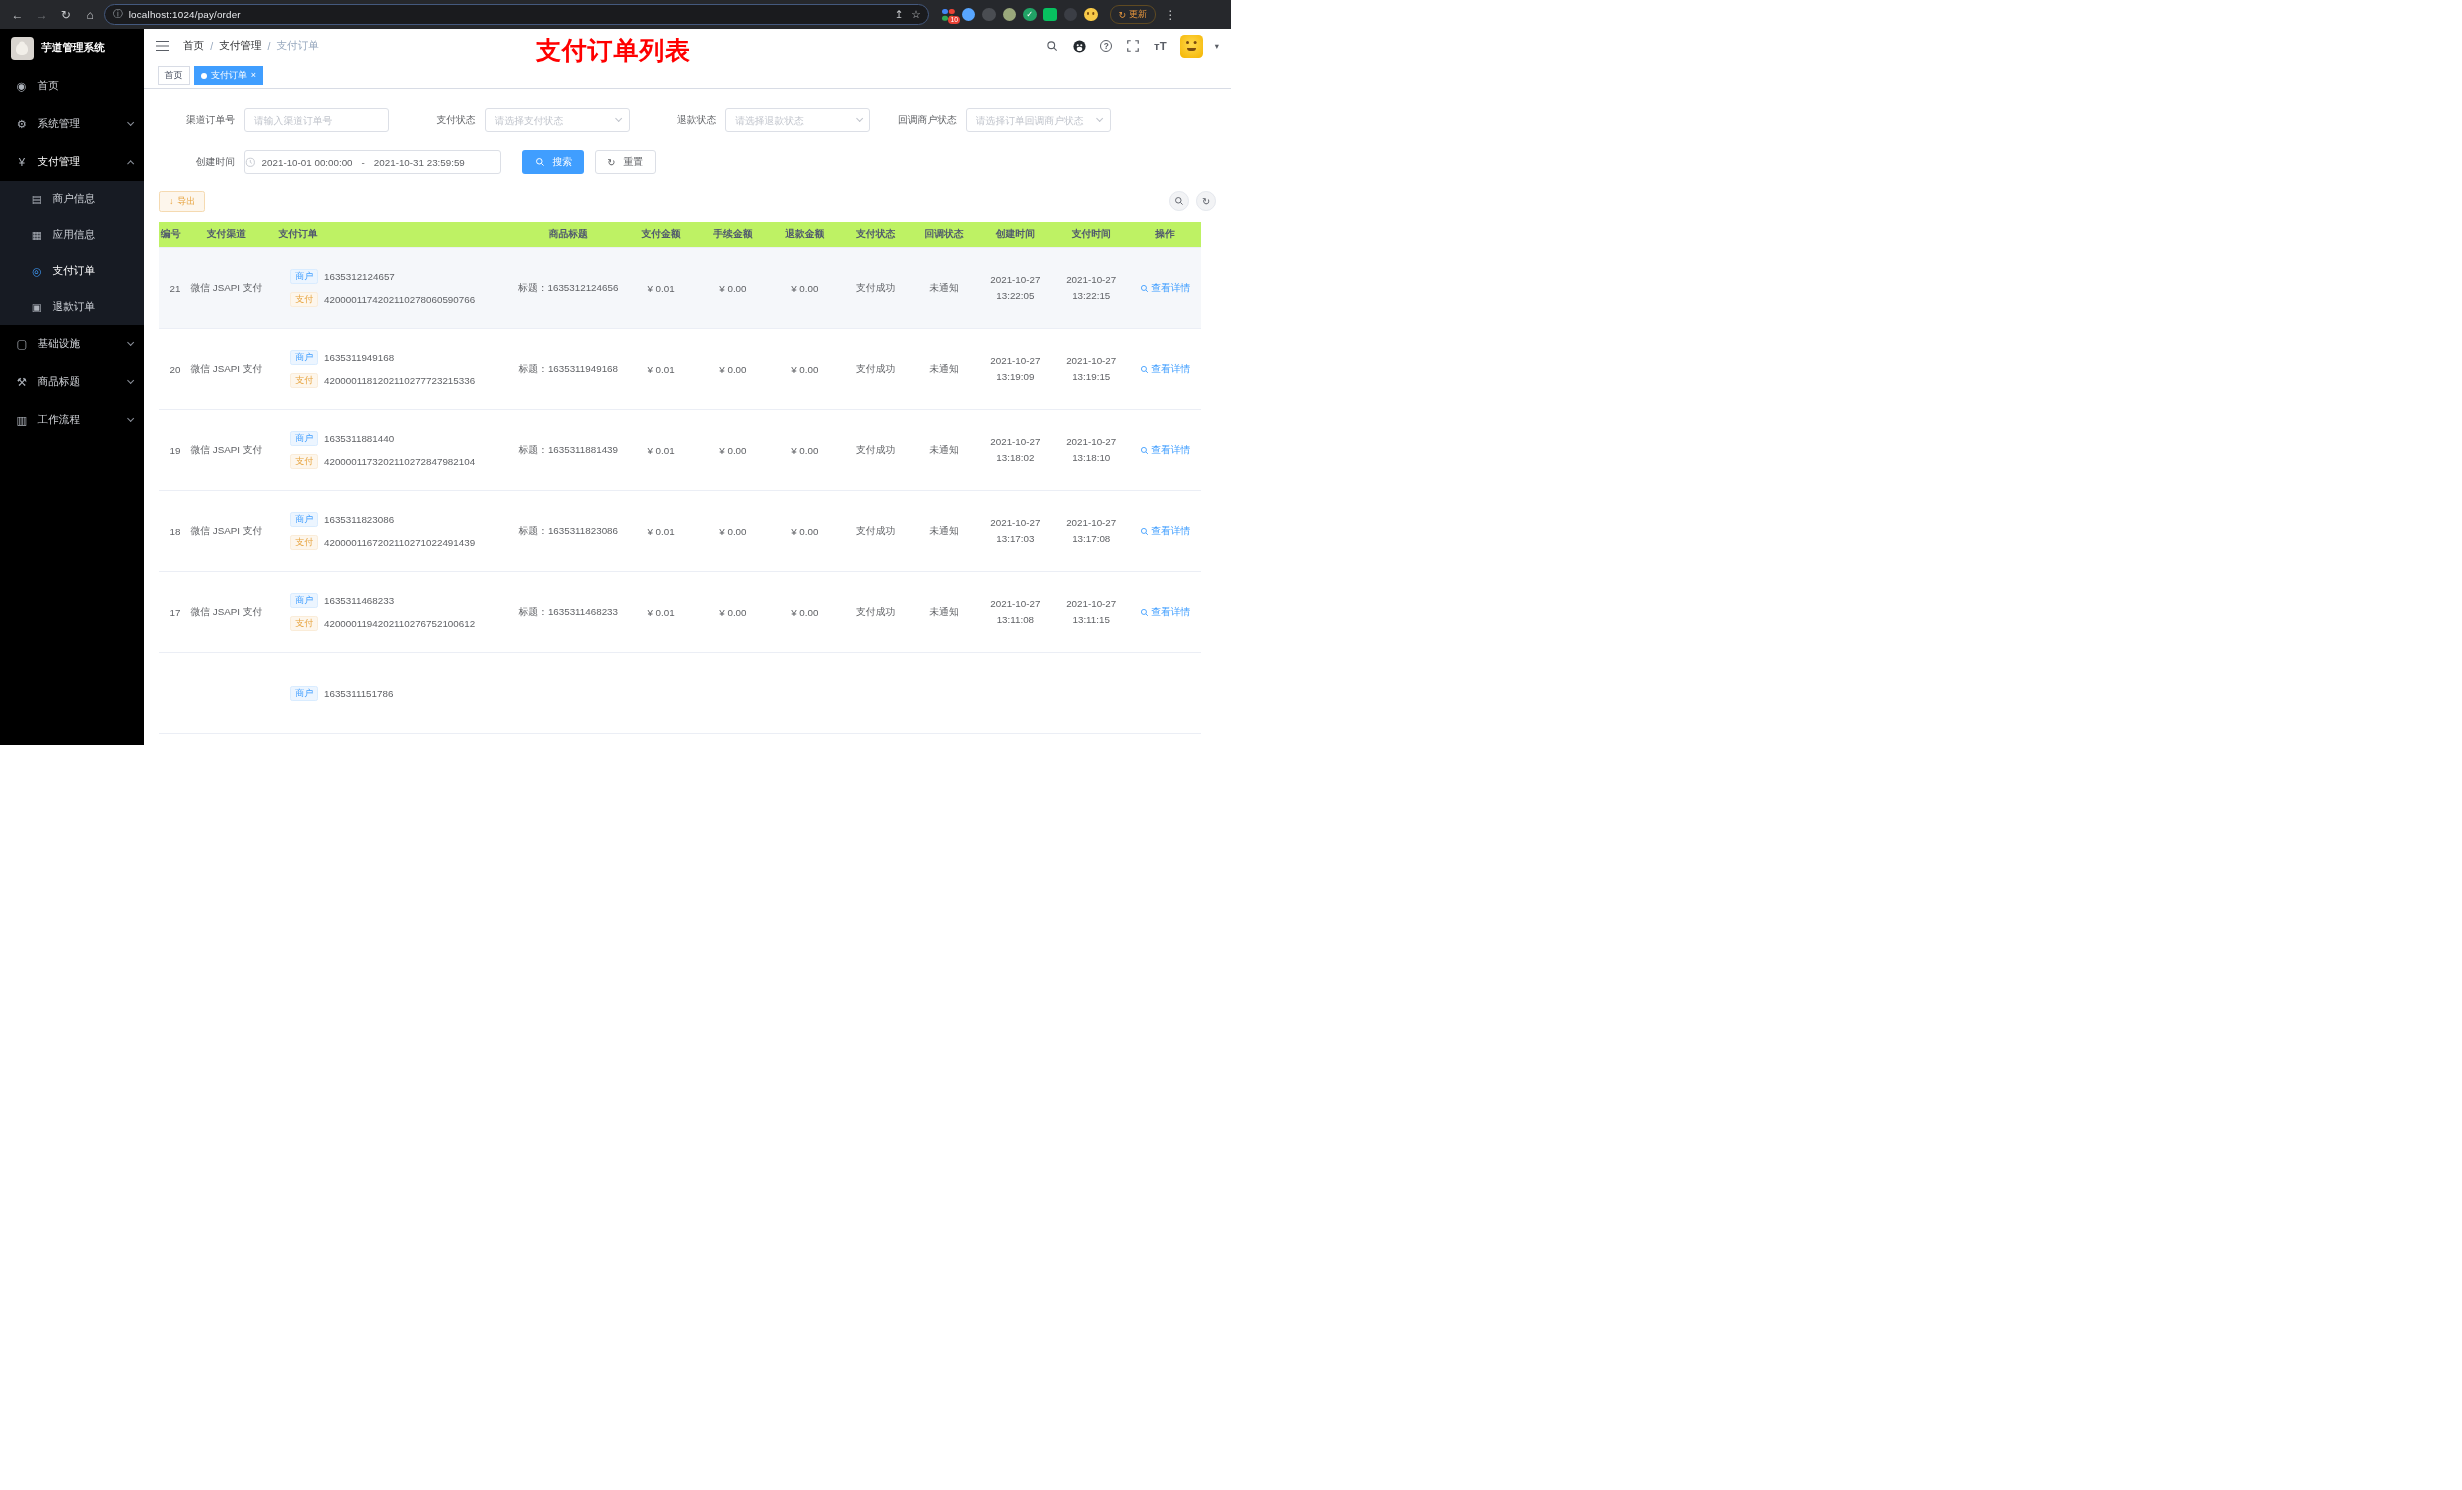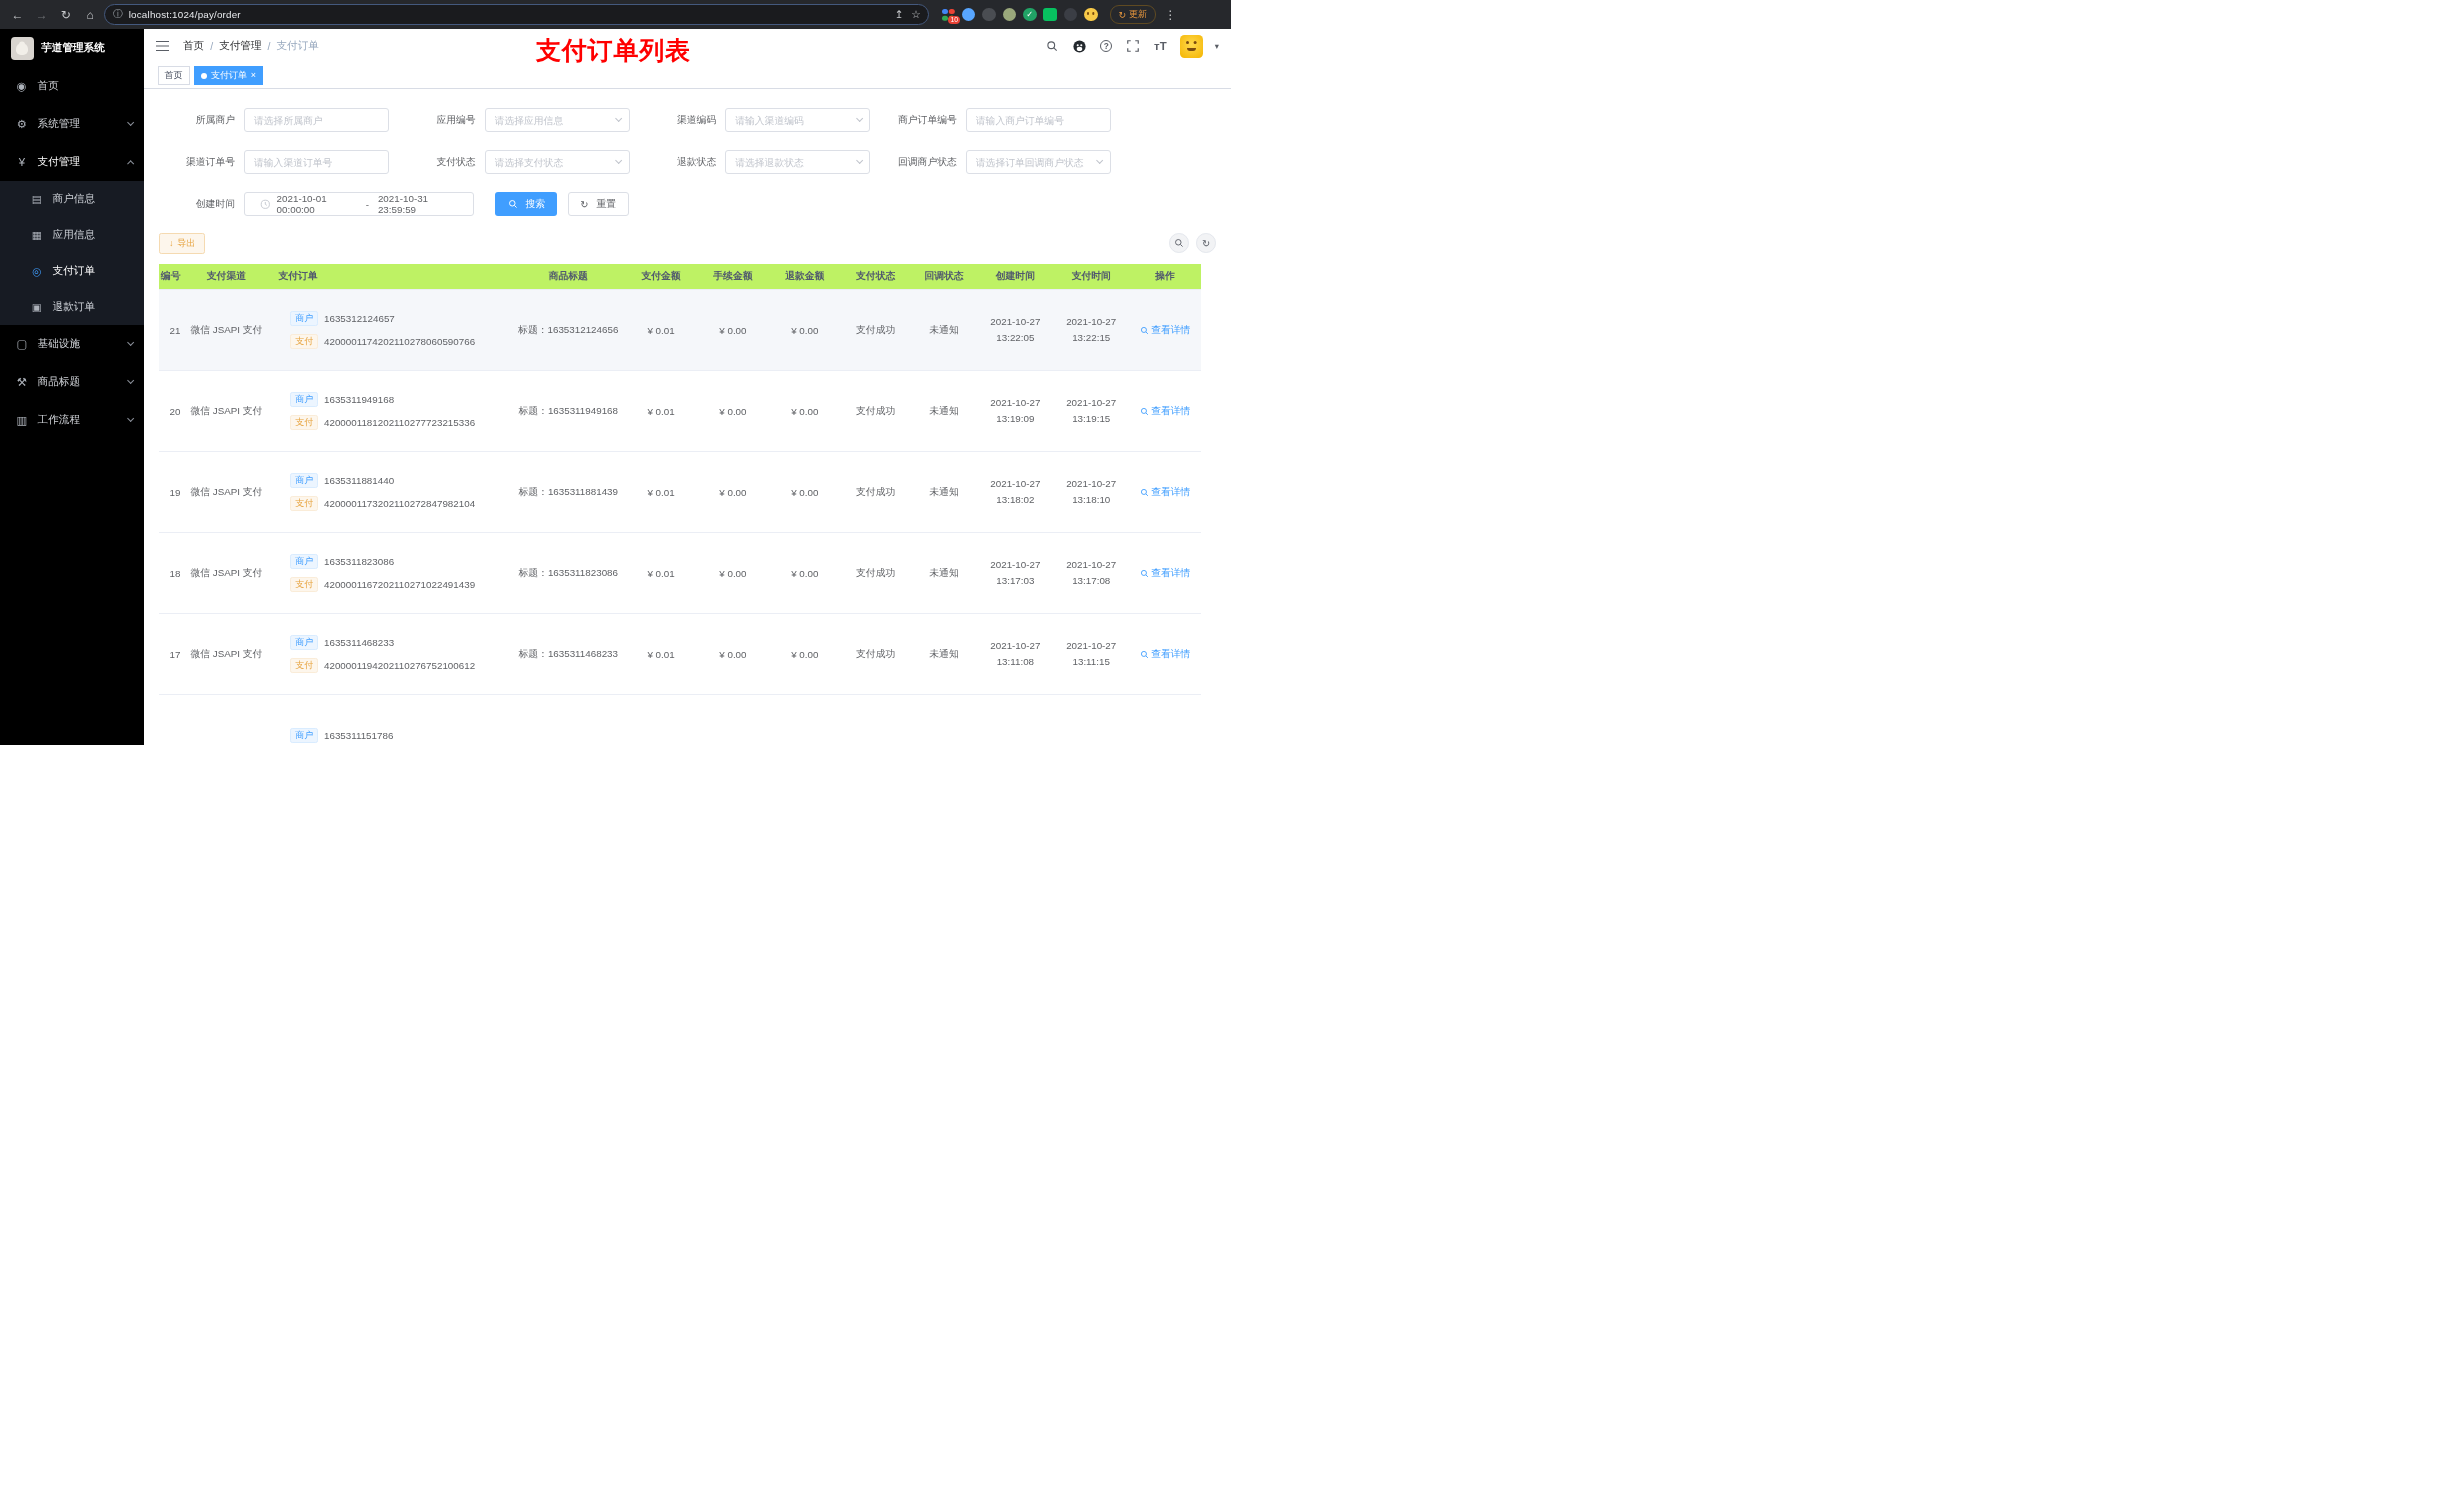--- a/index.html
+++ b/index.html
@@ -78,21 +78,21 @@
 
   
   .content { flex:1; overflow:hidden; padding:19px 15px 0 15px; background:#fff; }
   .filter-row { display:flex; align-items:center; margin-bottom:18px; }
   .field { display:flex; align-items:center; margin-right:10.6px; }
   .flabel { width:85px; text-align:right; padding-right:9px; font-size:9.8px; color:#606266; white-space:nowrap; flex:0 0 auto; }
   .control { position:relative; }
   .control input { width:145px; height:24px; border:0.8px solid #dcdfe6; border-radius:3px; padding:0 21px 0 9px; font-size:9.8px; color:#606266; outline:none; font-family:inherit; background:#fff; }
   .control input::placeholder { color:#c0c4cc; }
   .sel-chev { position:absolute; right:8.3px; top:8.3px; width:5.3px; height:5.3px; border-right:1.1px solid #c0c4cc; border-bottom:1.1px solid #c0c4cc; transform:rotate(45deg); pointer-events:none; }
-  .date-range { width:230px; height:24px; border:0.8px solid #dcdfe6; border-radius:3px; display:flex; align-items:center; padding:0 15px; gap:6px; font-size:9.8px; color:#606266; cursor:pointer; }
+  .date-range { width:257px; height:24px; border:0.8px solid #dcdfe6; border-radius:3px; display:flex; align-items:center; padding:0 0; gap:6px; font-size:9.8px; color:#606266; cursor:pointer; }
   .date-range .clock { color:#c0c4cc; flex:0 0 auto; display:flex; }
   .date-range .dsep { color:#606266; padding:0 3px; }
   .btn { height:24px; border-radius:3px; font-size:9.8px; display:inline-flex; align-items:center; gap:8px; padding:0 11.4px; cursor:pointer; border:0.8px solid transparent; font-family:inherit; }
   .btn-primary { background:#409eff; color:#fff; margin-left:10.6px; }
   .btn-plain { background:#fff; color:#606266; border-color:#dcdfe6; margin-left:10.6px; }
   .toolbar-row { display:flex; align-items:center; margin-bottom:10.6px; margin-top:-1.5px; }
   .btn-export { height:21px; padding:0 9px; background:#fdf6ec; border:0.8px solid #f5dab1; color:#e6a23c; border-radius:2.3px; font-size:9px; display:inline-flex; align-items:center; gap:3.8px; cursor:pointer; }
   .circle-btns { margin-left:auto; display:flex; gap:7.6px; }
   .cbtn { width:19.7px; height:19.7px; border-radius:50%; background:#f2f3f5; border:0.8px solid #e4e7ed; display:flex; align-items:center; justify-content:center; color:#5a5e66; font-size:9.8px; cursor:pointer; }
 
@@ -265,48 +265,20 @@
       </span>
       <span class="tab active">
         <span class="dot"></span>
         <span>支付订单</span>
         <span class="close">×</span>
       </span>
     </div>
 
     <div class="content">
 
-      <div class="filter-row">
-        <div class="field">
-          <label class="flabel">所属商户</label>
-          <div class="control">
-            <input placeholder="请选择所属商户" style="">
-          </div>
-        </div>
-        <div class="field">
-          <label class="flabel">应用编号</label>
-          <div class="control">
-            <input placeholder="请选择应用信息" style="">
-            <span class="sel-chev"></span>
-          </div>
-        </div>
-        <div class="field">
-          <label class="flabel">渠道编码</label>
-          <div class="control">
-            <input placeholder="请输入渠道编码" style="">
-            <span class="sel-chev"></span>
-          </div>
-        </div>
-        <div class="field">
-          <label class="flabel">商户订单编号</label>
-          <div class="control">
-            <input placeholder="请输入商户订单编号" style="">
-          </div>
-        </div>
-      </div>
 
       <div class="filter-row">
         <div class="field">
           <label class="flabel">渠道订单号</label>
           <div class="control">
             <input placeholder="请输入渠道订单号" style="">
           </div>
         </div>
         <div class="field">
           <label class="flabel">支付状态</label>

